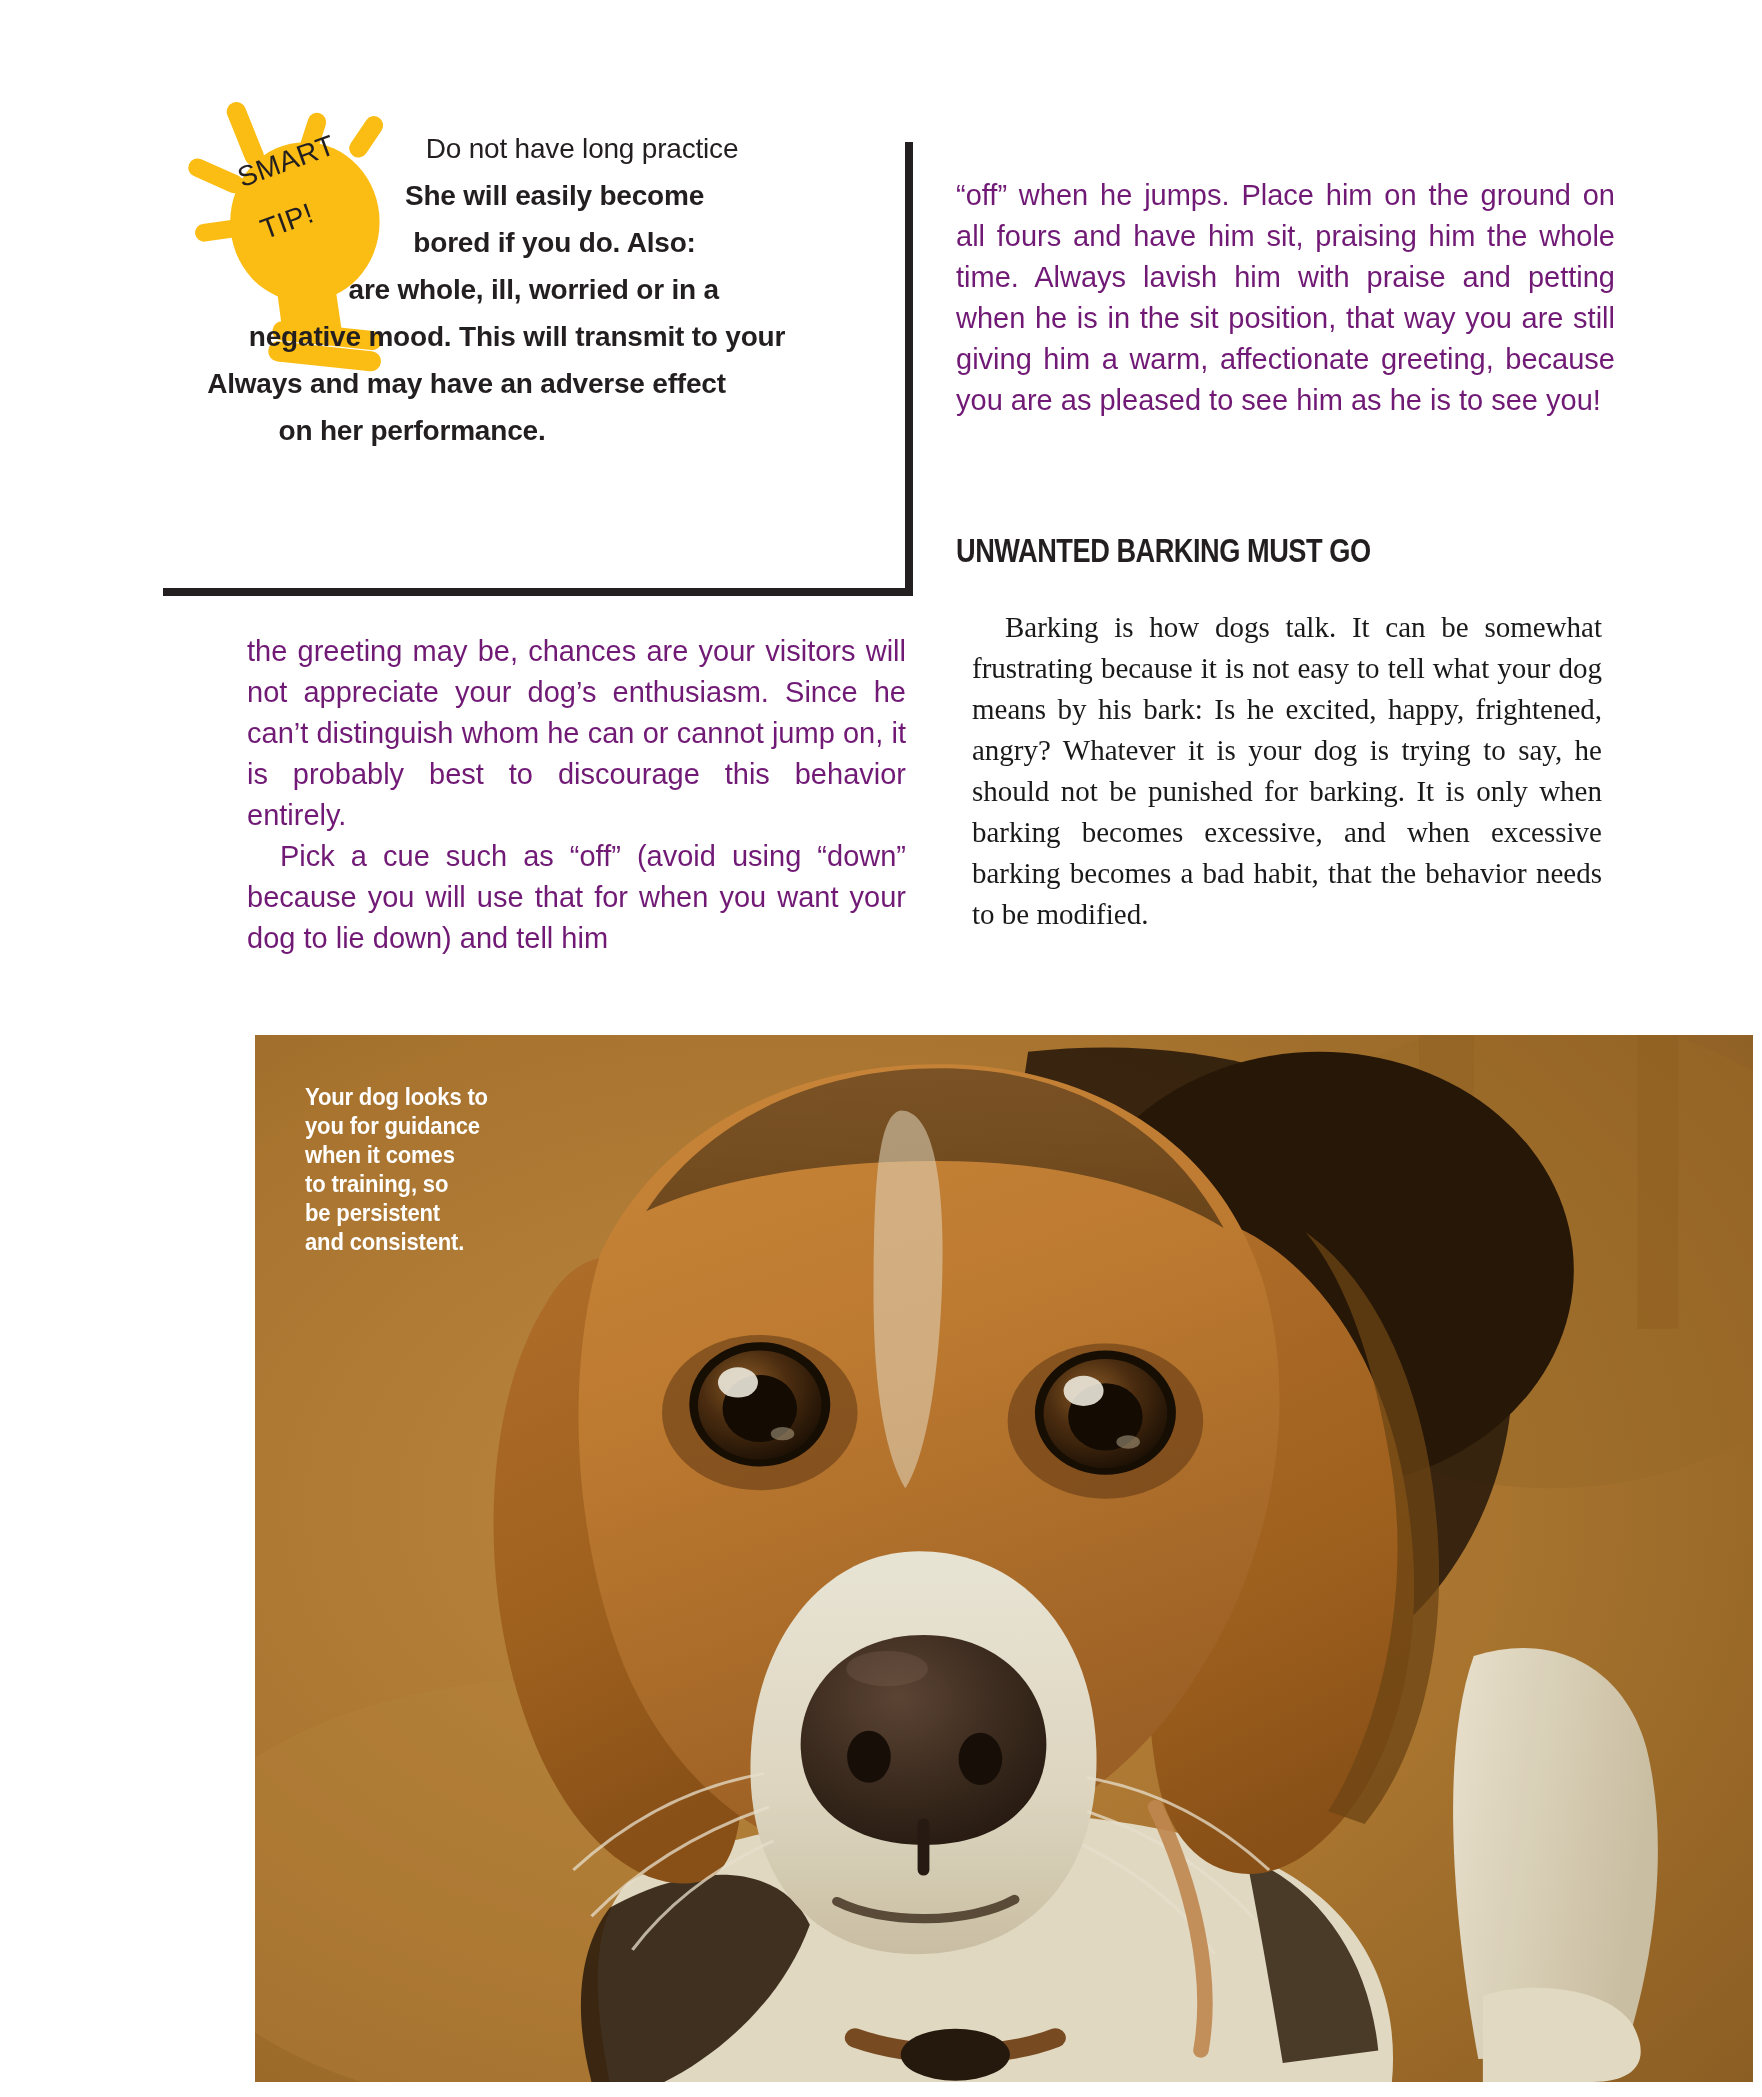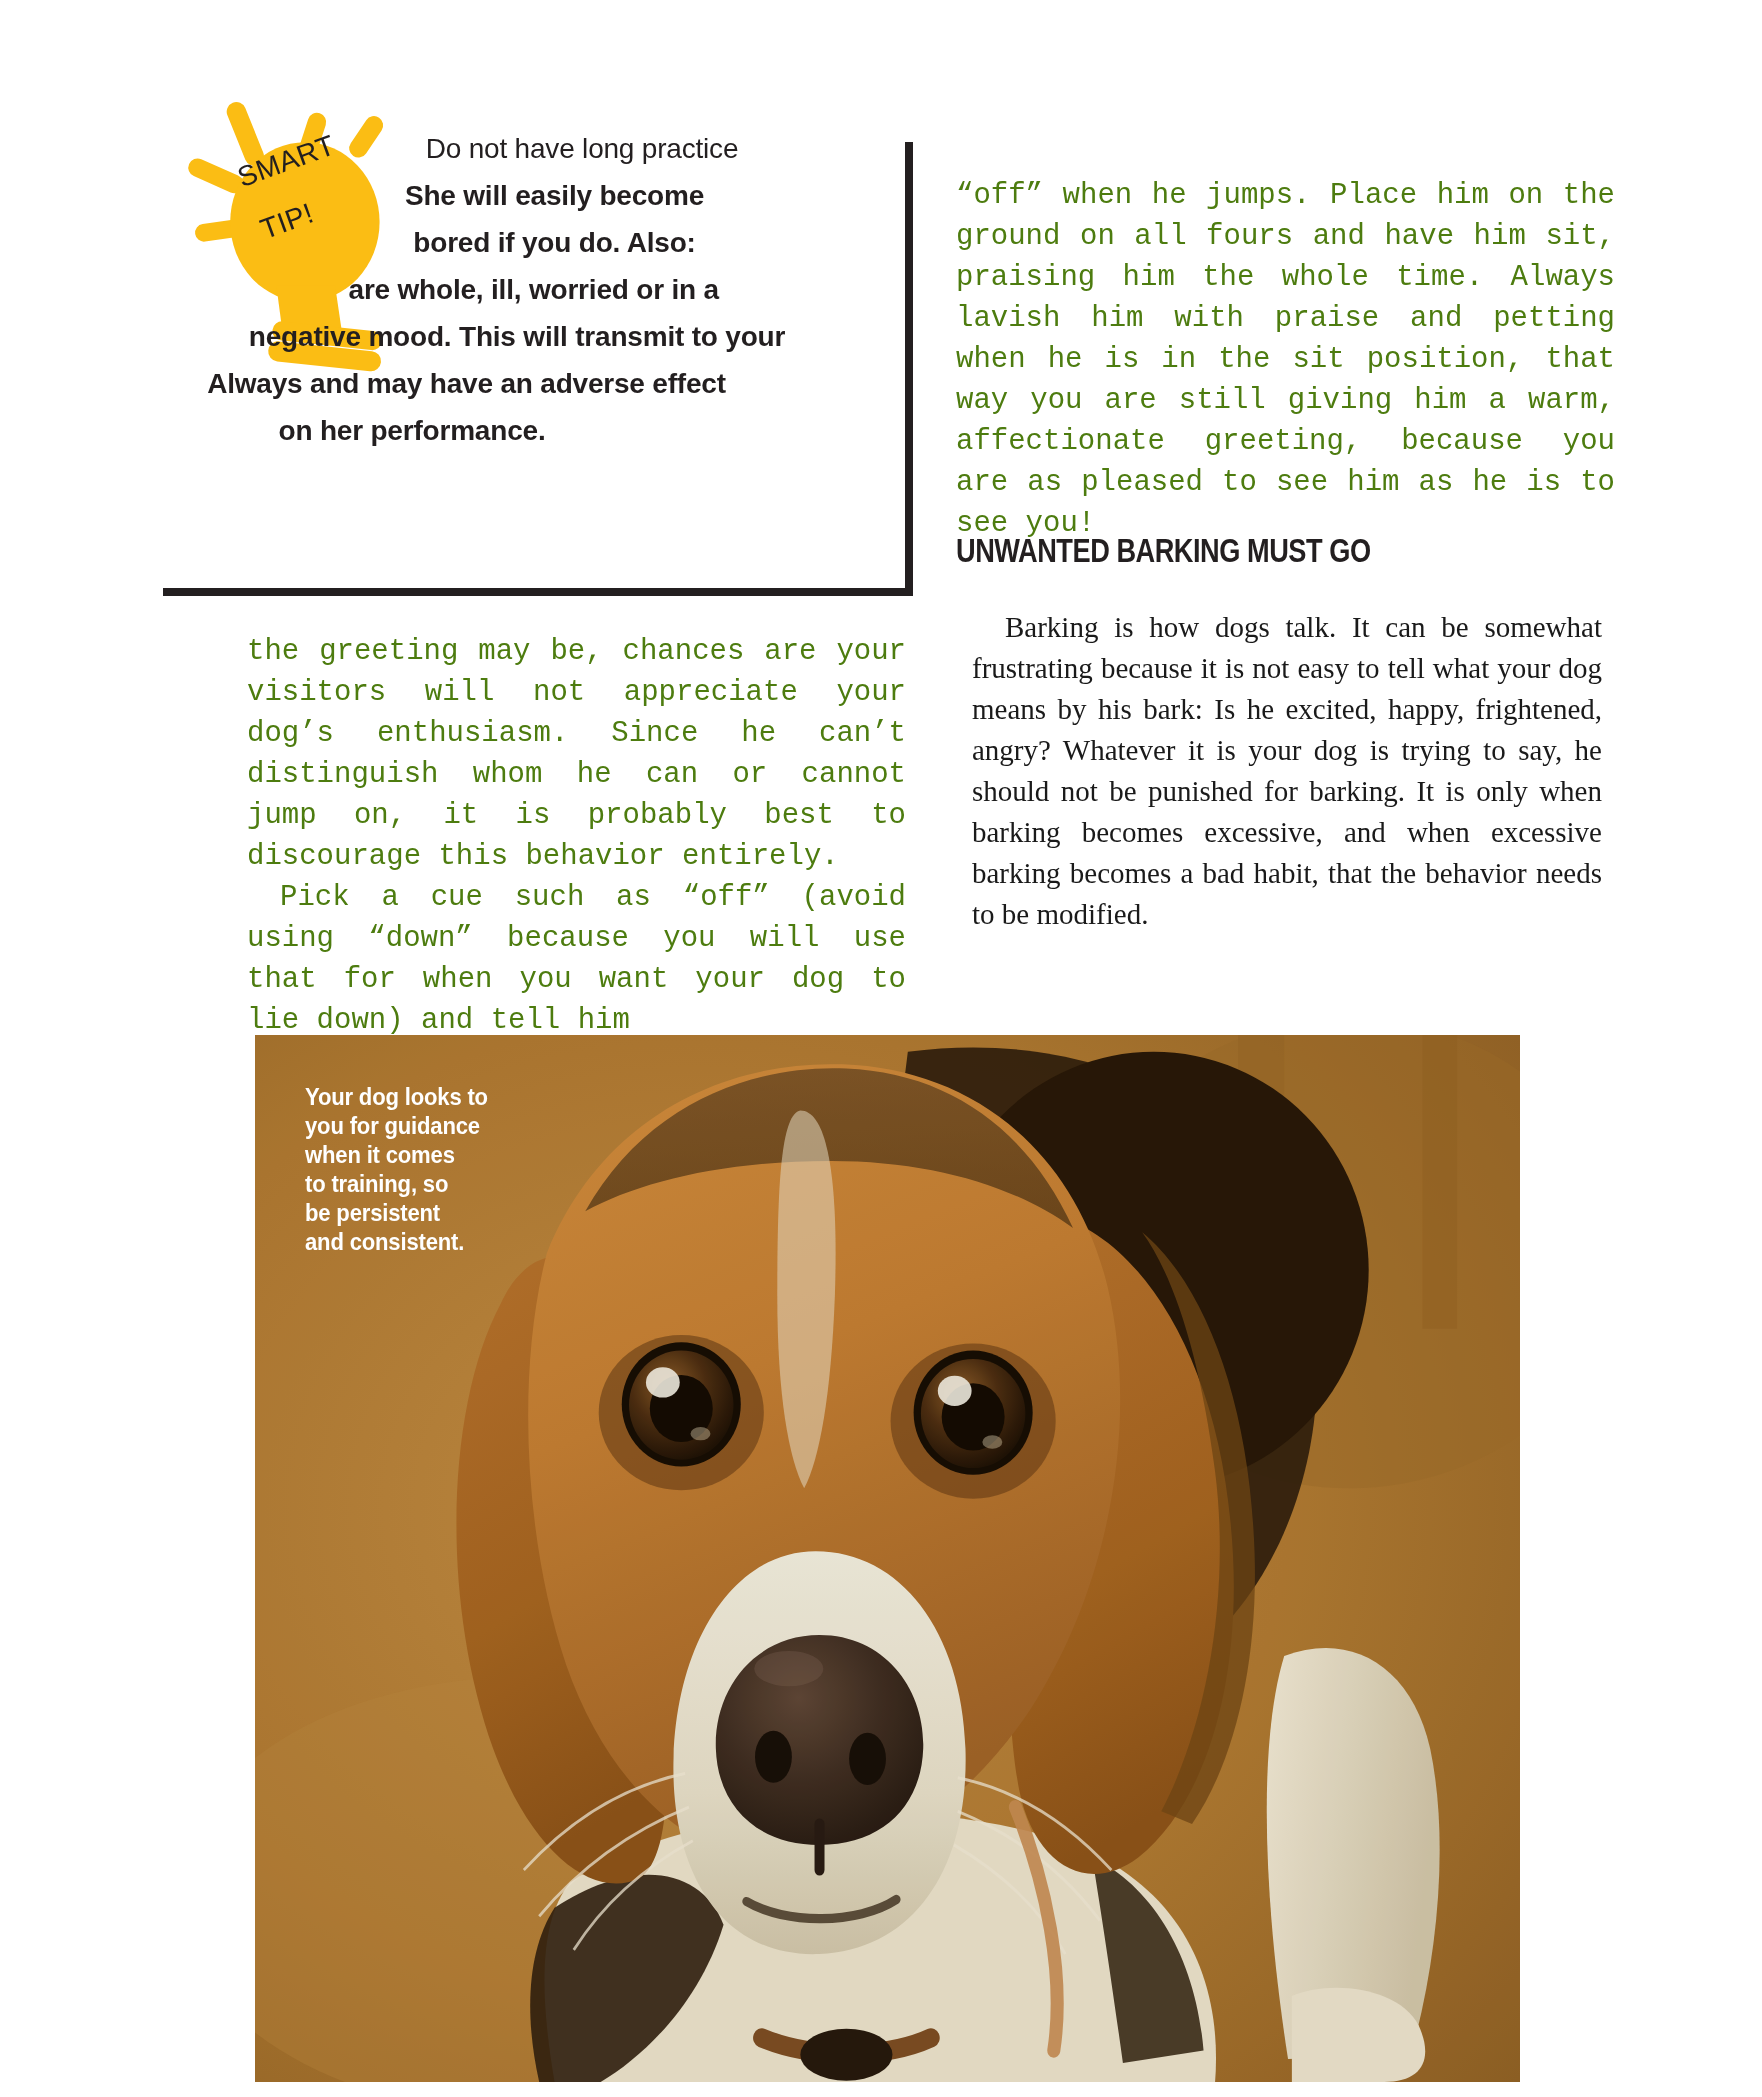--- a/index.html
+++ b/index.html
@@ -76,24 +76,24 @@
   #smart-tip-text .ind-b { padding-left: 50px; }
   #smart-tip-text .ind-c { padding-left: 25px; }
   #smart-tip-text .ind-d { padding-left: 8.4px; }
   #smart-tip-text .ind-e { padding-right: 25px; }
   #smart-tip-text .ind-f { padding-right: 126px; }
   #smart-tip-text .ind-g { padding-right: 235px; }
 
   
   .bodycol {
     position: absolute;
-    font-family: Liberation Mono, monospace;
+    font-family: Liberation Sans, sans-serif;
     font-size: 29px;
     line-height: 41px;
-    color: #4d7c0f;
+    color: #701a75;
     text-align: justify;
   }
   .bodycol p { margin: 0; }
   .bodycol p.ind { text-indent: 33px; }
 
   #col-left {
     left: 247px; top: 631px;
     width: 659px;
   }
   #col-right {
@@ -123,21 +123,21 @@
     line-height: 41px;
     color: #1a1a1a;
     text-align: justify;
   }
   #col-right-lower p { margin: 16px; text-indent: 33px; }
 
   
   #photo {
     position: absolute;
     left: 255px; top: 1035px;
-    width: 1265px; height: 1047px;
+    width: 1498px; height: 1047px;
     overflow: hidden;
     background: #a21caf;
   }
   #photo svg { position: absolute; left: 0; top: 0; width: 100%; height: 100%; }
   #photo-caption {
     position: absolute;
     left: 50px; top: 47px;
     width: 268px;
     font-family: "Liberation Sans", sans-serif;
     font-weight: bold;

